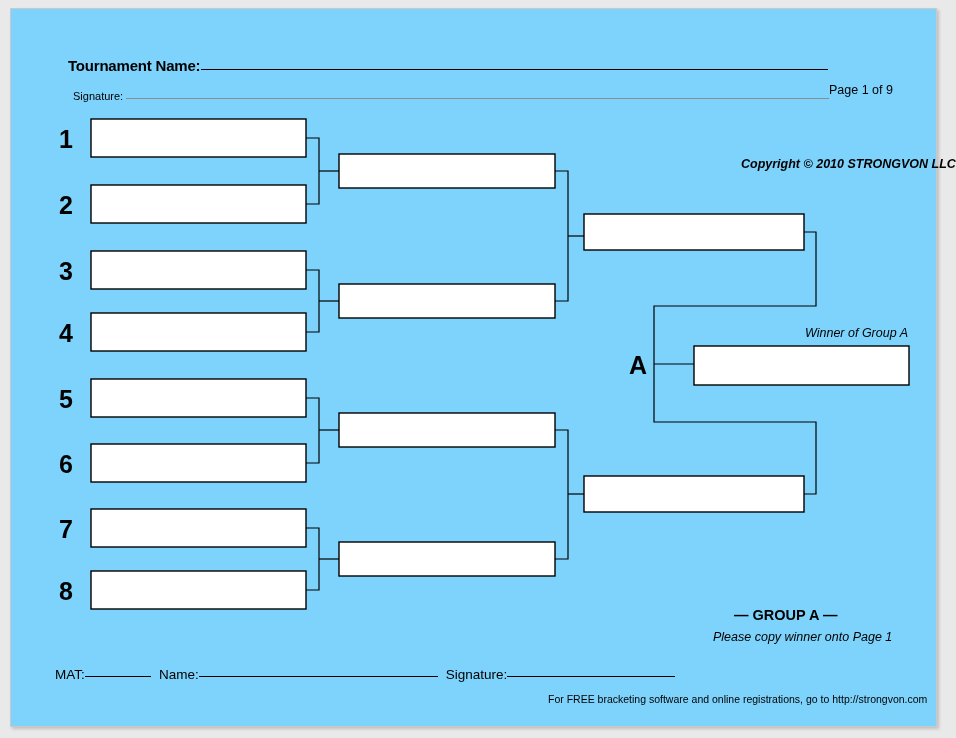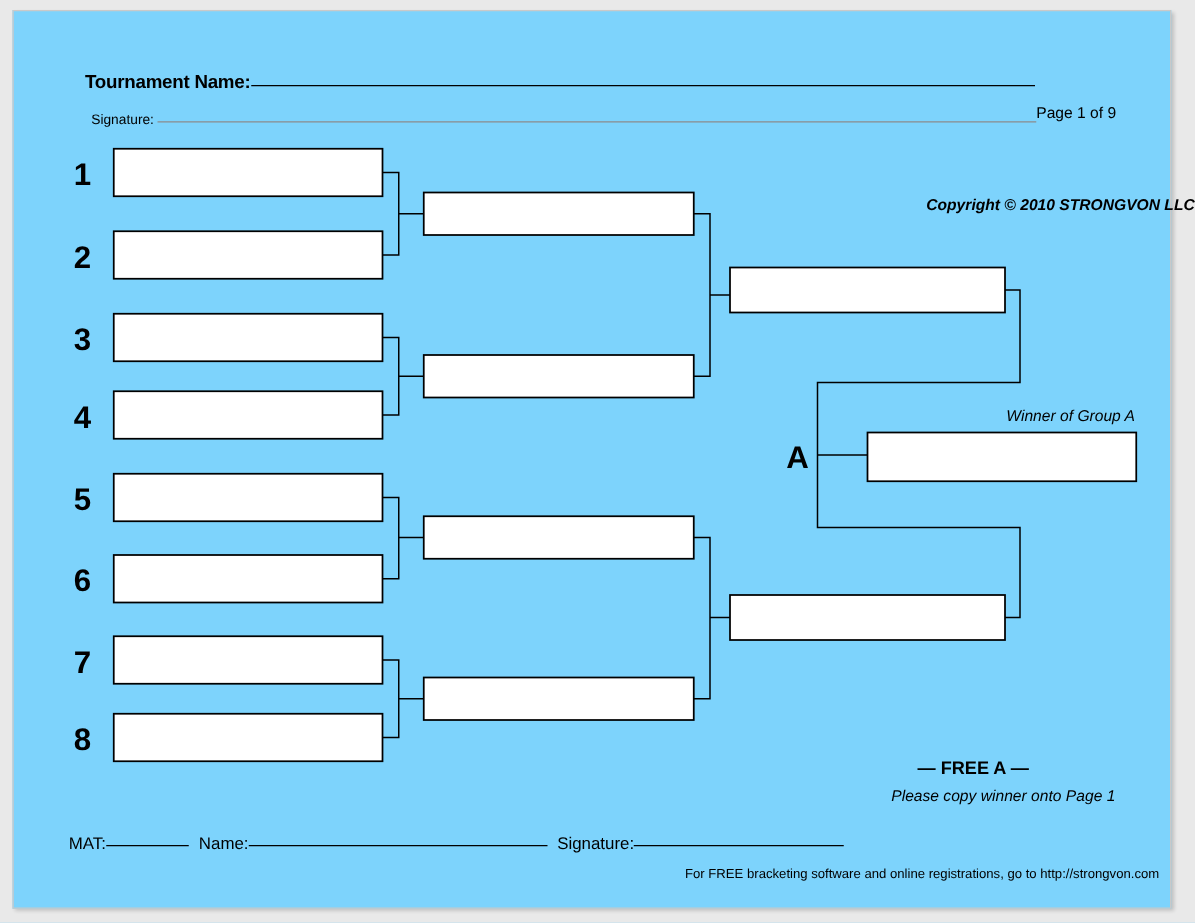--- a/index.html
+++ b/index.html
@@ -173,21 +173,21 @@
 
         <path class="conn" d="M603,255 H643"></path>
 
         <text class="group-letter" x="587" y="265" text-anchor="middle">A</text>
 
         <text class="winner-cap" x="857" y="228" text-anchor="end">Winner of Group A</text>
         <rect class="slot" x="643" y="237" width="215" height="39"></rect>
       </svg>
     </div>
 
-    <div id="group-title" class="abs">— FREE A —</div>
+    <div id="group-title" class="abs">— GROUP A —</div>
     <div id="group-note" class="abs">Please copy winner onto Page 1</div>
 
     <div id="sig-row" class="abs">
       <span class="fld-label">MAT:</span>
       <span class="fill-rule" id="mat-rule"></span>
       <span class="fld-label">Name:</span>
       <span class="fill-rule" id="name-rule"></span>
       <span class="fld-label">Signature:</span>
       <span class="fill-rule" id="sig-rule"></span>
     </div>

